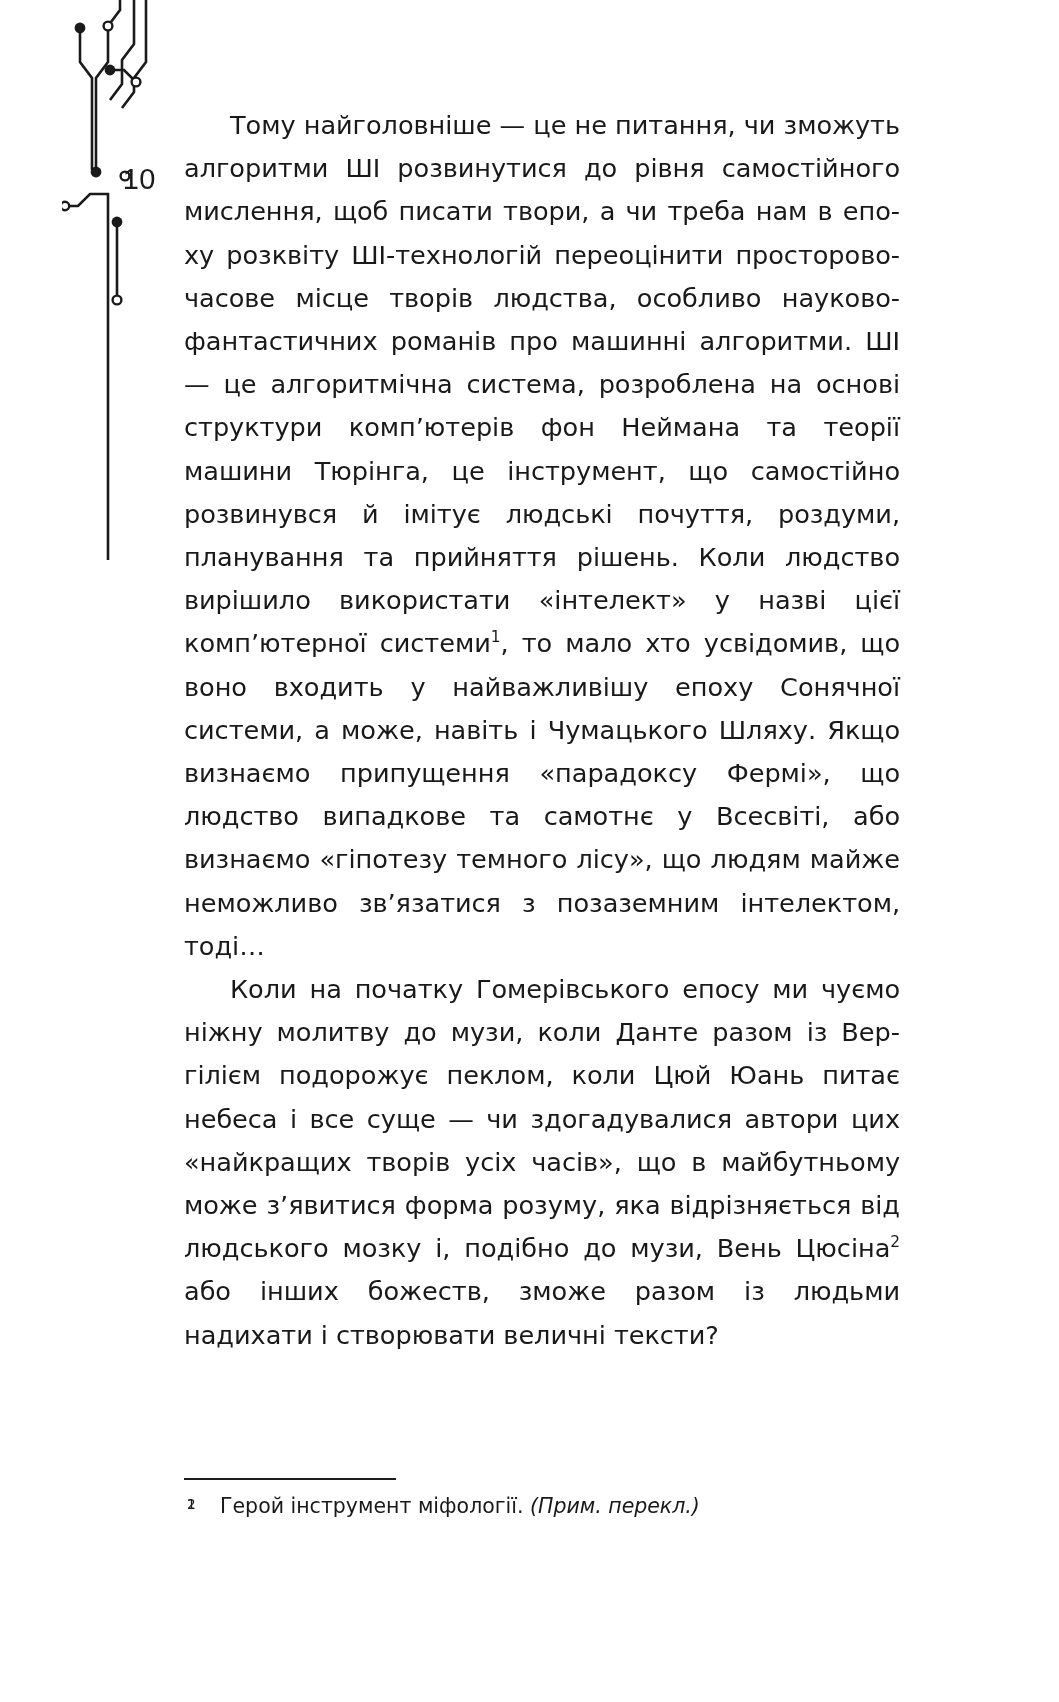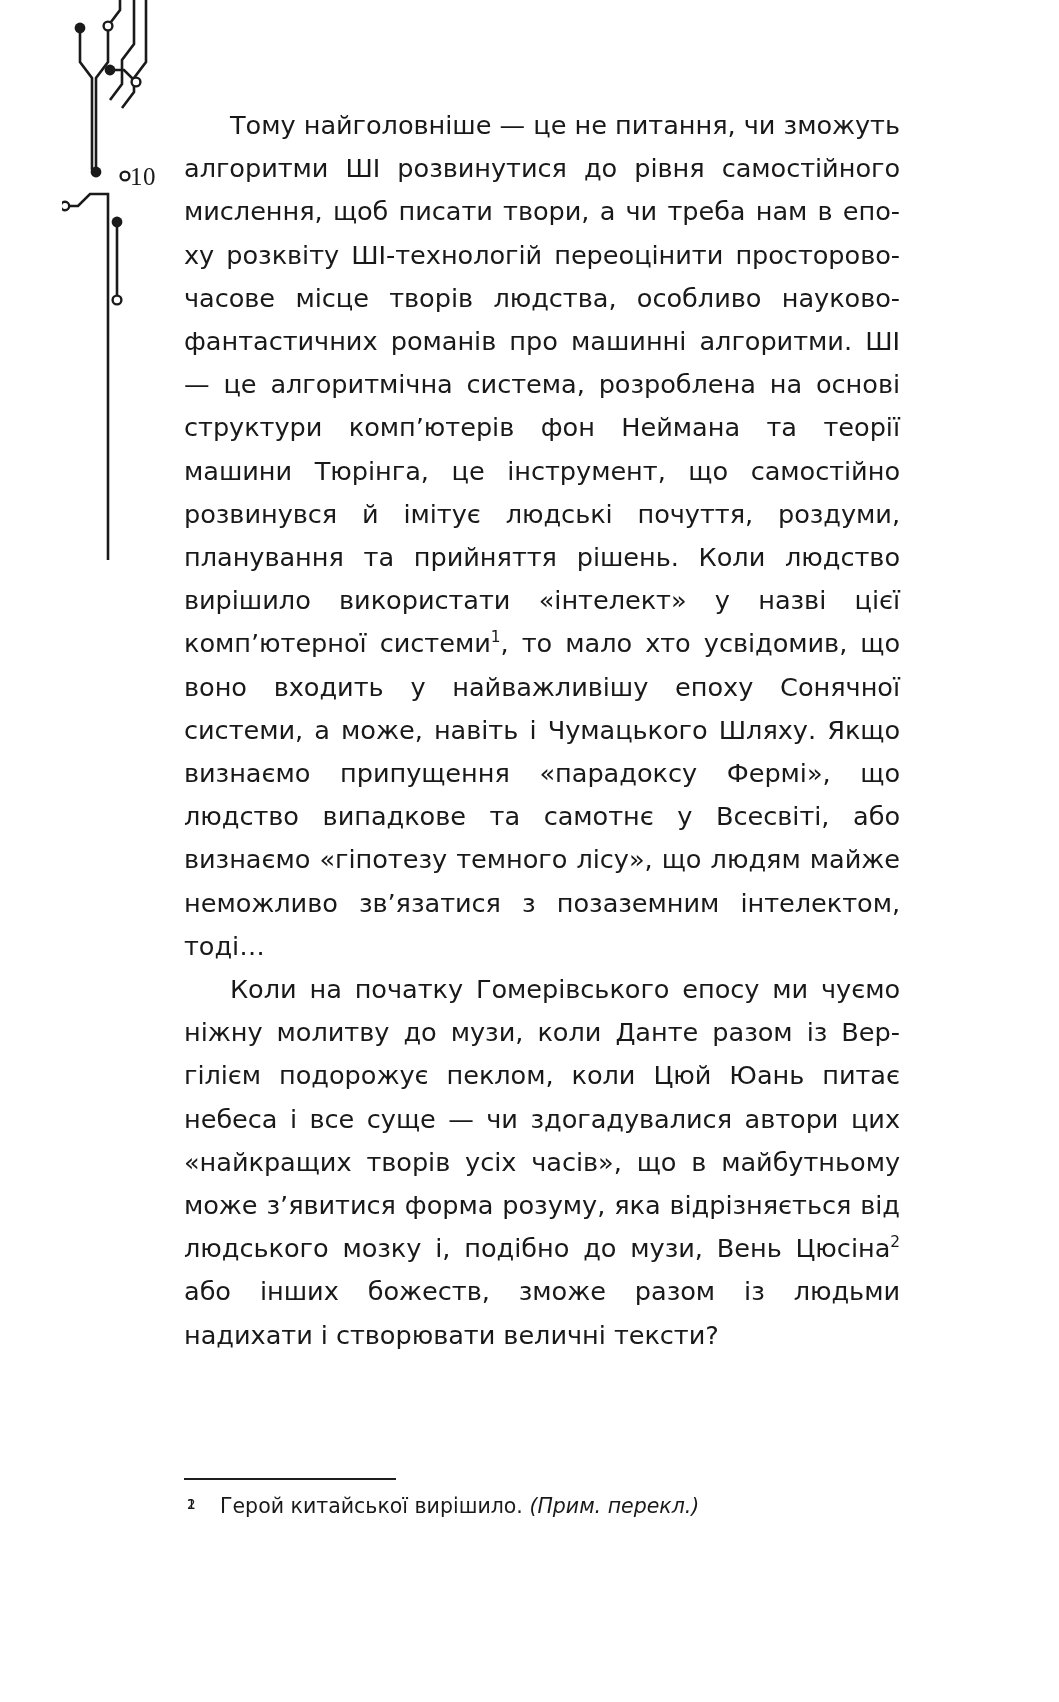--- a/index.html
+++ b/index.html
@@ -28,22 +28,22 @@
     width: 150px;
     height: 560px;
     pointer-events: none;
   }
   .folio {
     position: absolute;
     left: 60px;
     top: 163px;
     width: 96px;
     text-align: right;
-    font-family: Liberation Serif, serif;
-    font-size: 25px;
+    font-family: Liberation Sans, sans-serif;
+    font-size: 29px;
     letter-spacing: 0.5px;
     color: #1a1a1a;
   }
 
   
   .column {
     position: absolute;
     left: 184px;
     top: 104px;
     width: 716px;
@@ -149,16 +149,16 @@
     <p class="body-par indent"><span>Коли на початку Гомерівського епосу ми чуємо ніжну молитву до музи, коли Данте разом із Вер­гілієм подорожує пеклом, коли Цюй Юань питає небеса і все суще — чи здогадувалися автори цих «найкращих творів усіх часів», що в майбутньому може з’явитися форма розуму, яка відрізняється від людського мозку і, подібно до музи, Вень Цюсіна</span><sup>2</sup><span> або інших божеств, зможе разом із людьми надихати і створювати величні тексти?</span></p>
 
 
   </div>
 
   <div class="footnotes">
     <div class="fn-rule"></div>
 
     <p class="fn"><span class="marker">1</span></p>
 
-    <p class="fn"><span class="marker">2</span><span>Герой китайської вирішило. </span><em>(Прим. перекл.)</em></p>
+    <p class="fn"><span class="marker">2</span><span>Герой інструмент міфології. </span><em>(Прим. перекл.)</em></p>
   </div>
 
 </div>
 
 </body></html>

